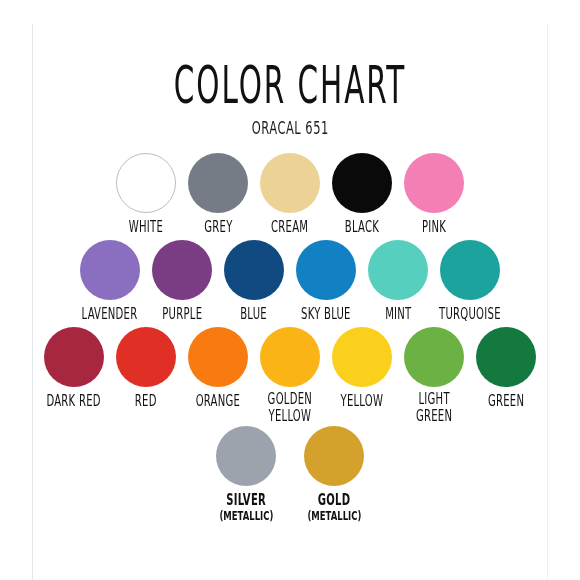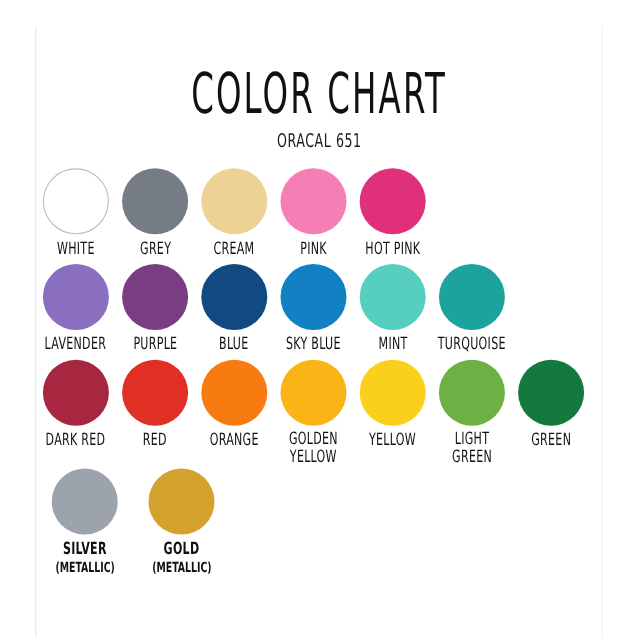--- a/index.html
+++ b/index.html
@@ -47,21 +47,21 @@
     font-family: "DejaVu Sans Condensed", "Liberation Sans Narrow", "Liberation Sans", sans-serif;
     font-size: 15px;
     letter-spacing: 0.6px;
     color: #1a1a1a;
     transform: scaleX(0.85) scaleY(1.15);
     white-space: nowrap;
   }
 
   .swatch-row {
     display: flex;
-    justify-content: flex-start;
+    justify-content: center;
     align-items: flex-start;
     width: 100%;
     box-sizing: border-box;
   }
 
   #row-1 { margin-top: 16px; }
   #row-2 { margin-top: 6px; }
   #row-3 { margin-top: 6px; }
   #row-4 { margin-top: 4px; font-weight: bold; }
 
@@ -121,26 +121,26 @@
       </div>
       <div class="swatch-cell">
         <div class="dot" style="background: rgb(118, 124, 134);"></div>
         <div class="swatch-label">GREY</div>
       </div>
       <div class="swatch-cell">
         <div class="dot" style="background: rgb(236, 210, 149);"></div>
         <div class="swatch-label">CREAM</div>
       </div>
       <div class="swatch-cell">
+        <div class="dot" style="background: rgb(10, 10, 10);"></div>
+        <div class="swatch-label">BLACK</div>
+      </div>
+      <div class="swatch-cell">
         <div class="dot" style="background: rgb(244, 127, 181);"></div>
         <div class="swatch-label">PINK</div>
-      </div>
-      <div class="swatch-cell">
-        <div class="dot" style="background: rgb(224, 48, 124);"></div>
-        <div class="swatch-label">HOT PINK</div>
       </div>
     </div>
     <div class="swatch-row" id="row-2">
       <div class="swatch-cell">
         <div class="dot" style="background: rgb(138, 111, 192);"></div>
         <div class="swatch-label">LAVENDER</div>
       </div>
       <div class="swatch-cell">
         <div class="dot" style="background: rgb(122, 60, 130);"></div>
         <div class="swatch-label">PURPLE</div>

